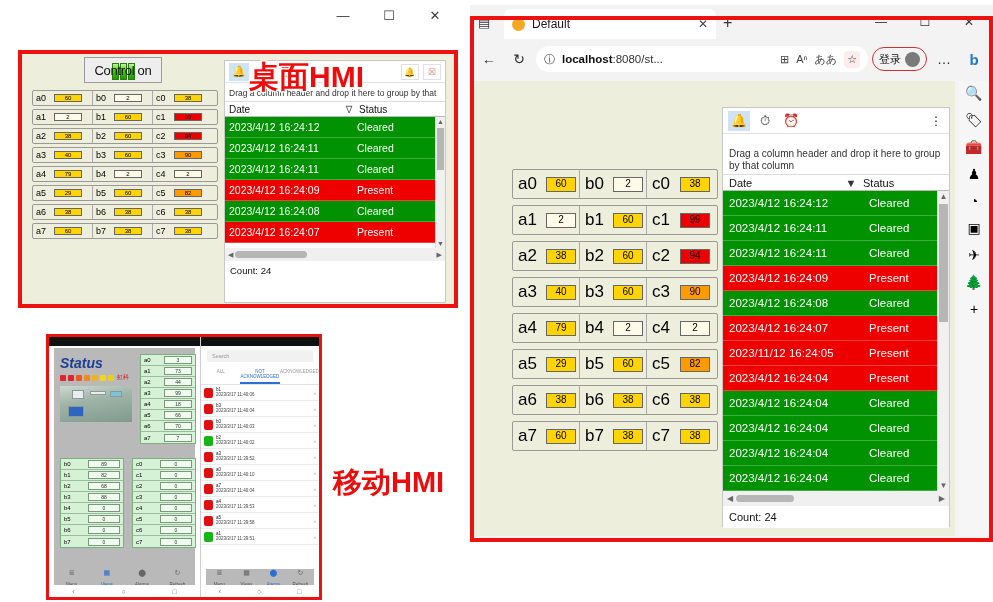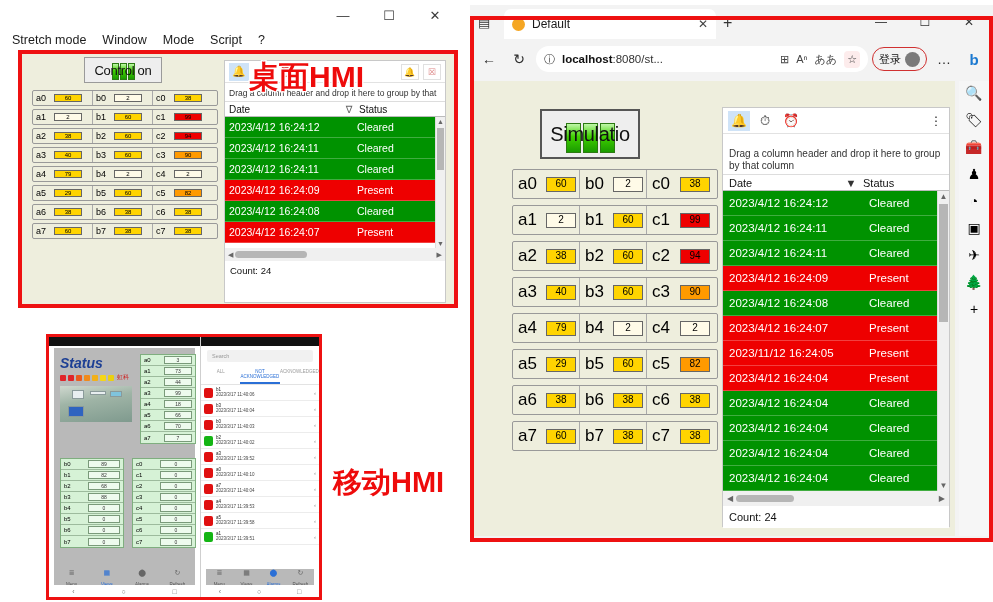--- a/index.html
+++ b/index.html
@@ -258,27 +258,20 @@
 <body>
 
 <div class="abs" id="desktop-window">
 
   <div id="desktop-titlebar">
     <div class="win-btn" id="dw-min">—</div>
     <div class="win-btn" id="dw-max">☐</div>
     <div class="win-btn" id="dw-close">✕</div>
   </div>
 
-  <div id="desktop-menubar">
-    <div class="mi">Stretch mode</div>
-    <div class="mi">Window</div>
-    <div class="mi">Mode</div>
-    <div class="mi">Script</div>
-    <div class="mi">?</div>
-  </div>
 
   <div id="desktop-red-frame">
     <div id="desktop-client">
 
       <div class="sim-box abs" style="left:62px; top:3px; width:78px; height:26px;">
         <span class="sim-cells" style="top:5px;">
           <i></i>
             <i></i>
             <i></i>
         </span>
@@ -757,28 +750,20 @@
     <div id="signin-pill">
       <span id="signin-text">登录</span>
       <span class="avatar-c"></span>
     </div>
     <span class="nav-ico">…</span>
     <span class="nav-ico" style="color:#1b79d0;font-weight:bold;font-size:15px;">b</span>
   </div>
 
   <div id="edge-page">
 
-    <div class="sim-box abs" style="left:66px; top:28px; width:100px; height:50px; border:2px solid #555;">
-      <span class="sim-cells" style="top:12px; gap:2px;">
-        <i style="width:15px;height:30px;"></i>
-          <i style="width:15px;height:30px;"></i>
-          <i style="width:15px;height:30px;"></i>
-      </span>
-      <span class="sim-label" style="font-size:20px;">Simulatio</span>
-    </div>
 
     <div class="abs" id="web-taggrid" style="left:38px; top:88px; width:206px;">
         <div class="tagrow" style="margin-bottom: 6px; height: 30px;">
           <div class="tagcell" style="width: 67px; padding-left: 5px;">
             <span class="tagname" style="font-size: 17px; width: 24px;">a0</span>
             <span class="tagval v-yellow" style="width: 30px; height: 15px; font-size: 10px;">60</span>
           </div>
           <div class="tagcell" style="width: 67px; padding-left: 5px;">
             <span class="tagname" style="font-size: 17px; width: 24px;">b0</span>
             <span class="tagval v-white" style="width: 30px; height: 15px; font-size: 10px;">2</span>

